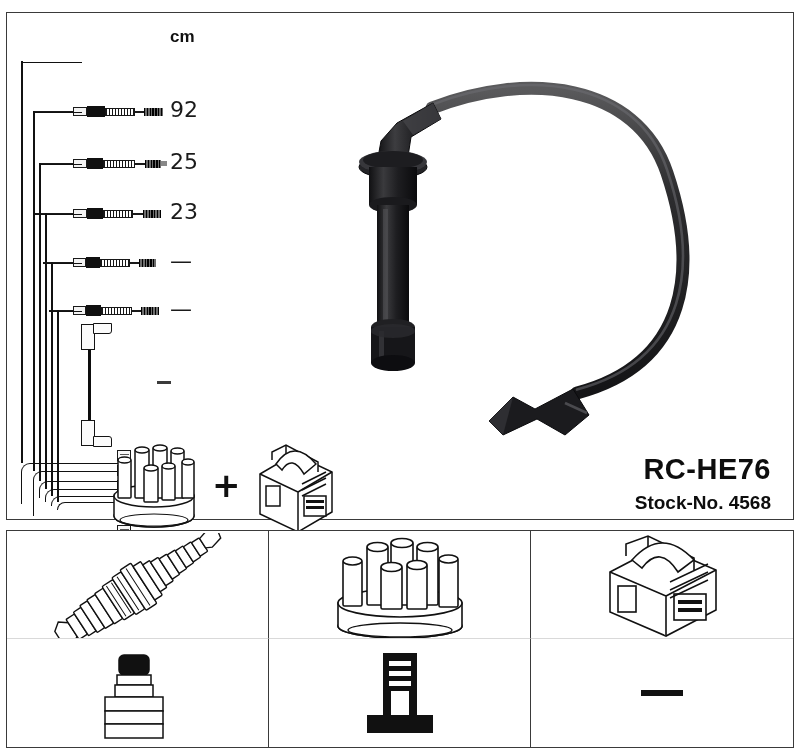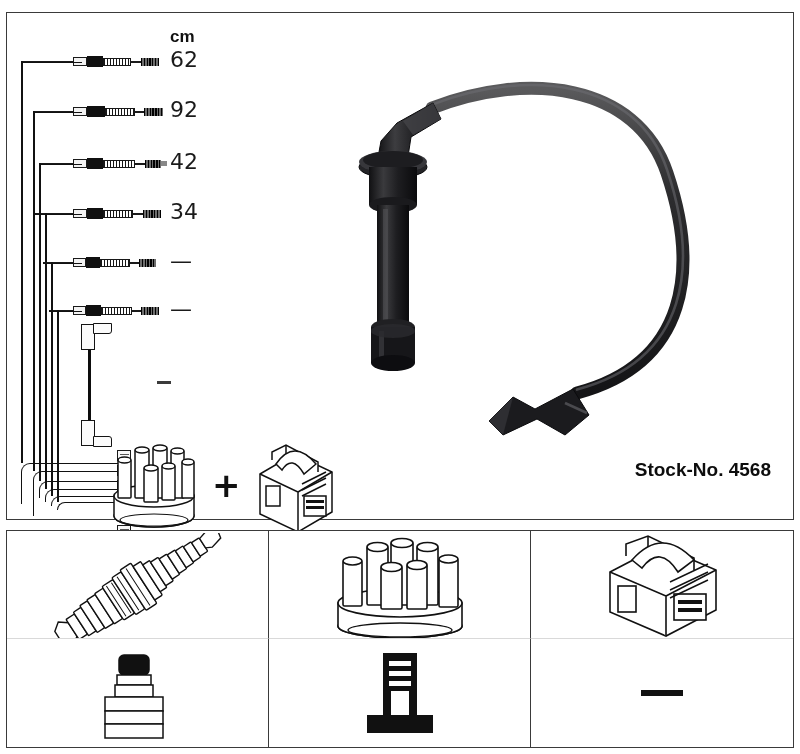--- a/index.html
+++ b/index.html
@@ -204,31 +204,20 @@
 <body>
 
 <div id="sheet">
 
   <div id="top-frame">
 
     <div id="length-list">
 
       <div class="cm-head">cm</div>
 
-      <div class="len-row" style="top:36px;">
-        <div class="conn" style="left:14px; width:140px;">
-          <div class="c-wireL" style="left:0px;  width:52px;"></div>
-          <div class="c-boot" style="left:52px; width:14px;"></div>
-          <div class="c-band" style="left:66px; width:16px;"></div>
-          <div class="c-hatch" style="left:82px; width:28px;"></div>
-          <div class="c-gap" style="left:110px;width:10px;"></div>
-          <div class="c-end" style="left:120px;width:18px;"></div>
-        </div>
-        <div class="len-label">62</div>
-      </div>
 
       <div class="len-row" style="top:86px;">
         <div class="conn" style="left:26px; width:130px;">
           <div class="c-wireL" style="left:0px;  width:40px;"></div>
           <div class="c-boot" style="left:40px; width:14px;"></div>
           <div class="c-band" style="left:54px; width:18px;"></div>
           <div class="c-hatch" style="left:72px; width:30px;"></div>
           <div class="c-gap" style="left:102px;width:9px;"></div>
           <div class="c-end" style="left:111px;width:19px;"></div>
         </div>
@@ -238,33 +227,33 @@
       <div class="len-row" style="top:138px;">
         <div class="conn" style="left:32px; width:128px;">
           <div class="c-wireL" style="left:0px;  width:34px;"></div>
           <div class="c-boot" style="left:34px; width:14px;"></div>
           <div class="c-band" style="left:48px; width:16px;"></div>
           <div class="c-hatch" style="left:64px; width:32px;"></div>
           <div class="c-gap" style="left:96px; width:10px;"></div>
           <div class="c-end" style="left:106px;width:16px;"></div>
           <div class="c-tip" style="left:122px;width:6px; background:#888;"></div>
         </div>
-        <div class="len-label">42</div>
+        <div class="len-label">25</div>
       </div>
 
       <div class="len-row" style="top:188px;">
         <div class="conn" style="left:28px; width:130px;">
           <div class="c-wireL" style="left:0px;  width:38px;"></div>
           <div class="c-boot" style="left:38px; width:14px;"></div>
           <div class="c-band" style="left:52px; width:16px;"></div>
           <div class="c-hatch" style="left:68px; width:30px;"></div>
           <div class="c-gap" style="left:98px; width:10px;"></div>
           <div class="c-end" style="left:108px;width:18px;"></div>
         </div>
-        <div class="len-label">34</div>
+        <div class="len-label">23</div>
       </div>
 
       <div class="len-row" style="top:237px;">
         <div class="conn" style="left:36px; width:122px;">
           <div class="c-wireL" style="left:0px;  width:30px;"></div>
           <div class="c-boot" style="left:30px; width:13px;"></div>
           <div class="c-band" style="left:43px; width:14px;"></div>
           <div class="c-hatch" style="left:57px; width:30px;"></div>
           <div class="c-gap" style="left:87px; width:9px;"></div>
           <div class="c-end" style="left:96px; width:17px;"></div>
@@ -420,20 +409,21 @@
           <ellipse cx="56" cy="264" rx="22" ry="8" fill="#202023"></ellipse>
           <path d="M34 264 L34 300 L78 300 L78 264 Z" fill="#161619"></path>
           <rect x="42" y="268" width="5" height="30" fill="#4c4c51" opacity="0.5"></rect>
           <ellipse cx="56" cy="300" rx="22" ry="8" fill="#0d0d10"></ellipse>
           <ellipse cx="56" cy="268" rx="22" ry="7" fill="#2a2a2e" opacity="0.8"></ellipse>
         </g>
       </svg>
     </div>
 
     <div id="type-block">
+      <div class="type-code">RC-HE76</div>
       <div class="stock-no">Stock-No. 4568</div>
     </div>
 
   </div>
 
   <div id="bottom-grid">
 
     <div class="gcell">
       <div class="cell-art">
         <svg width="260" height="108" viewBox="0 0 260 108" style="margin:2px auto 0;">

